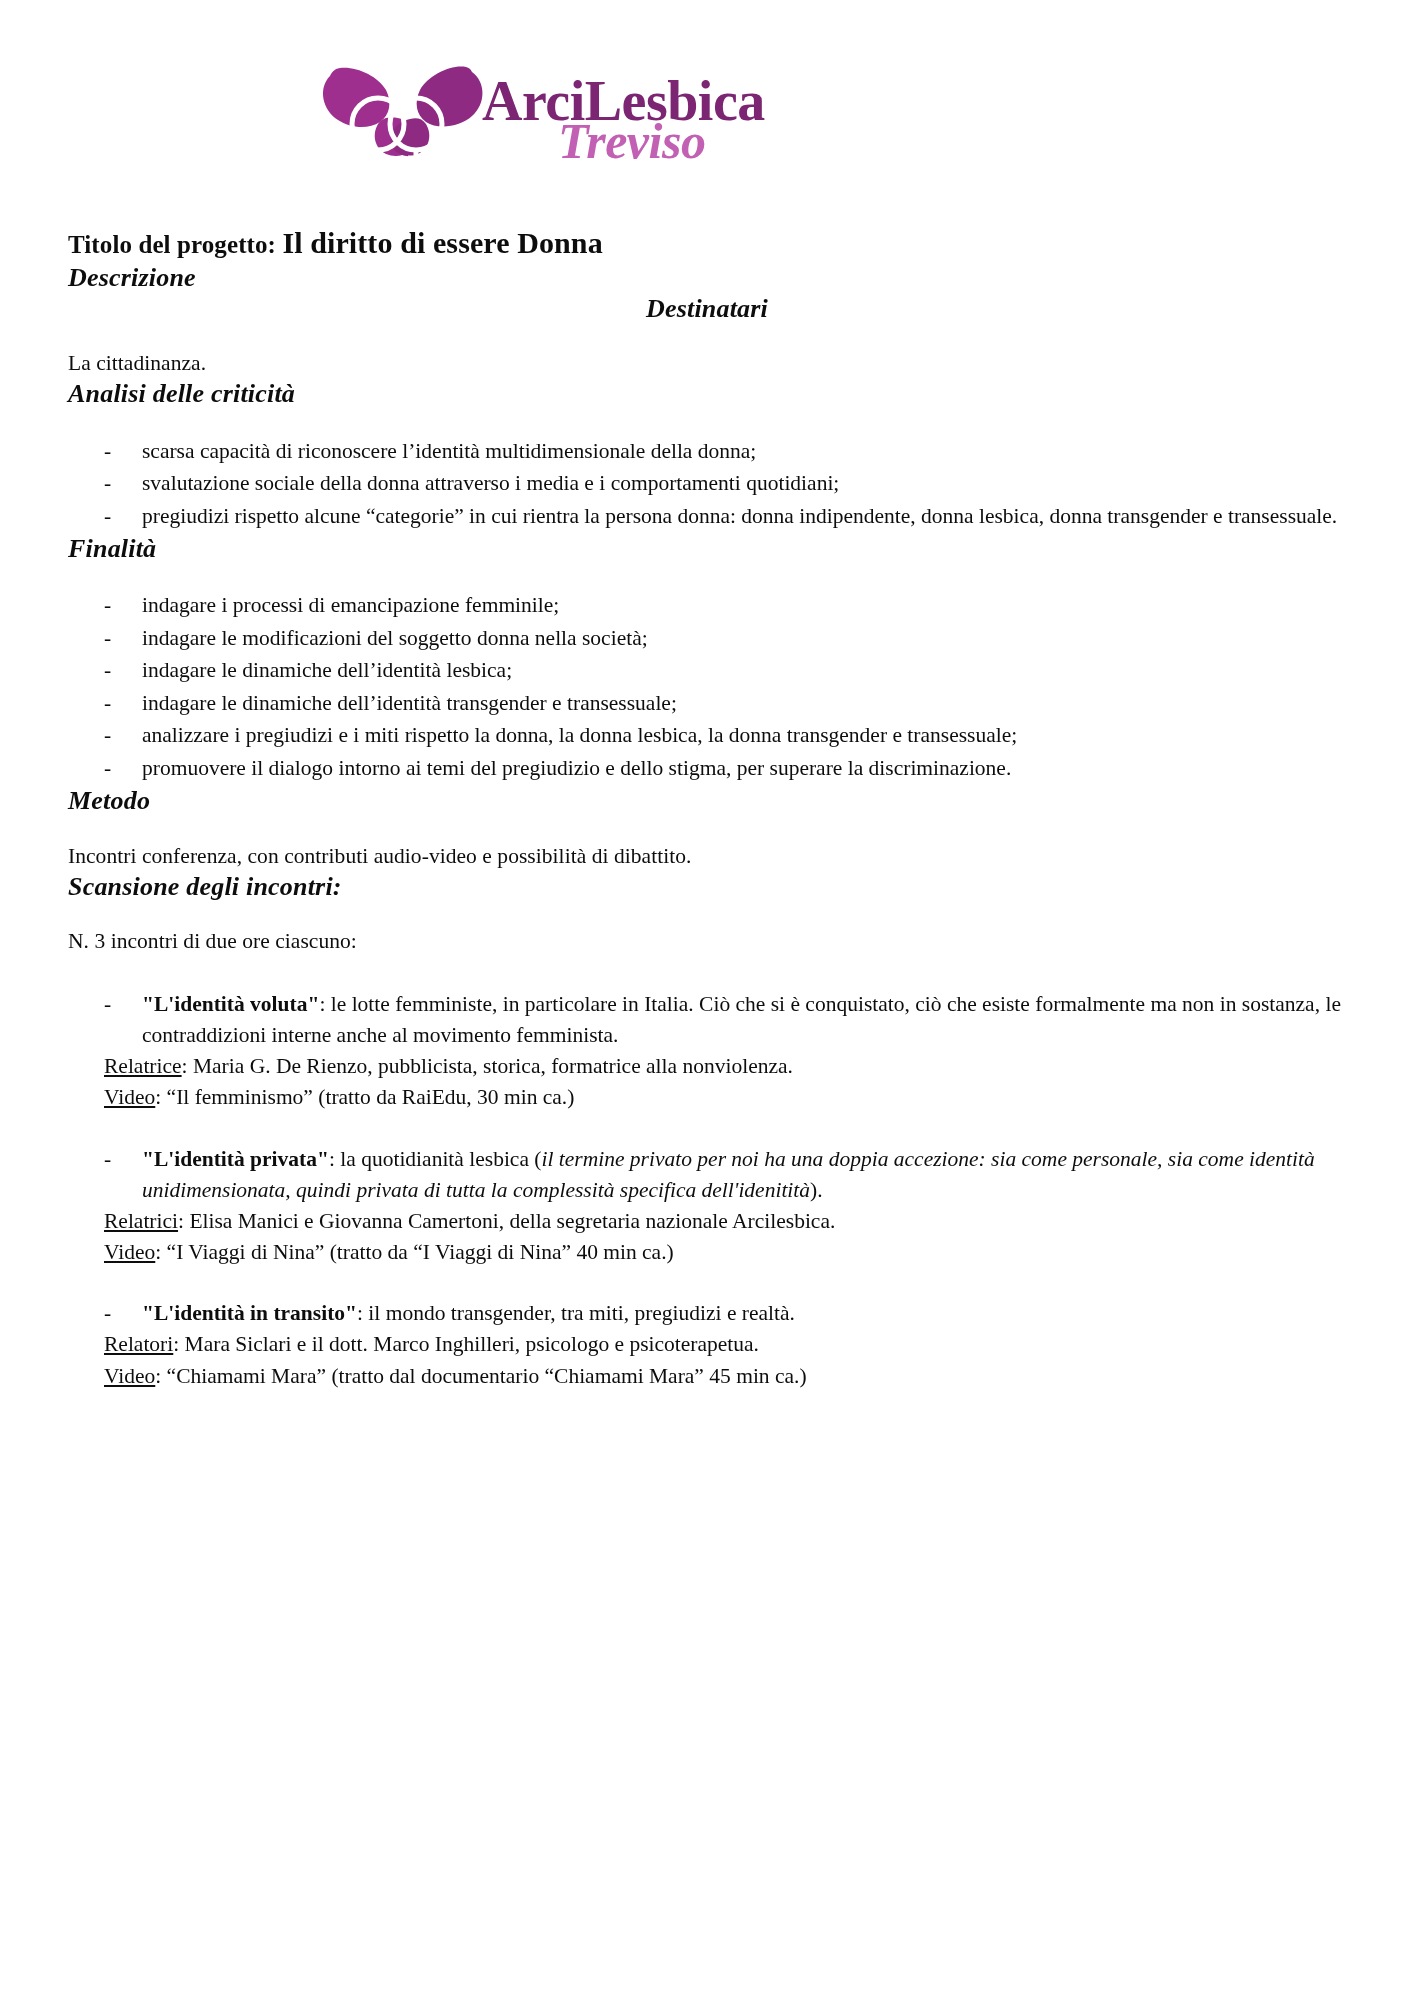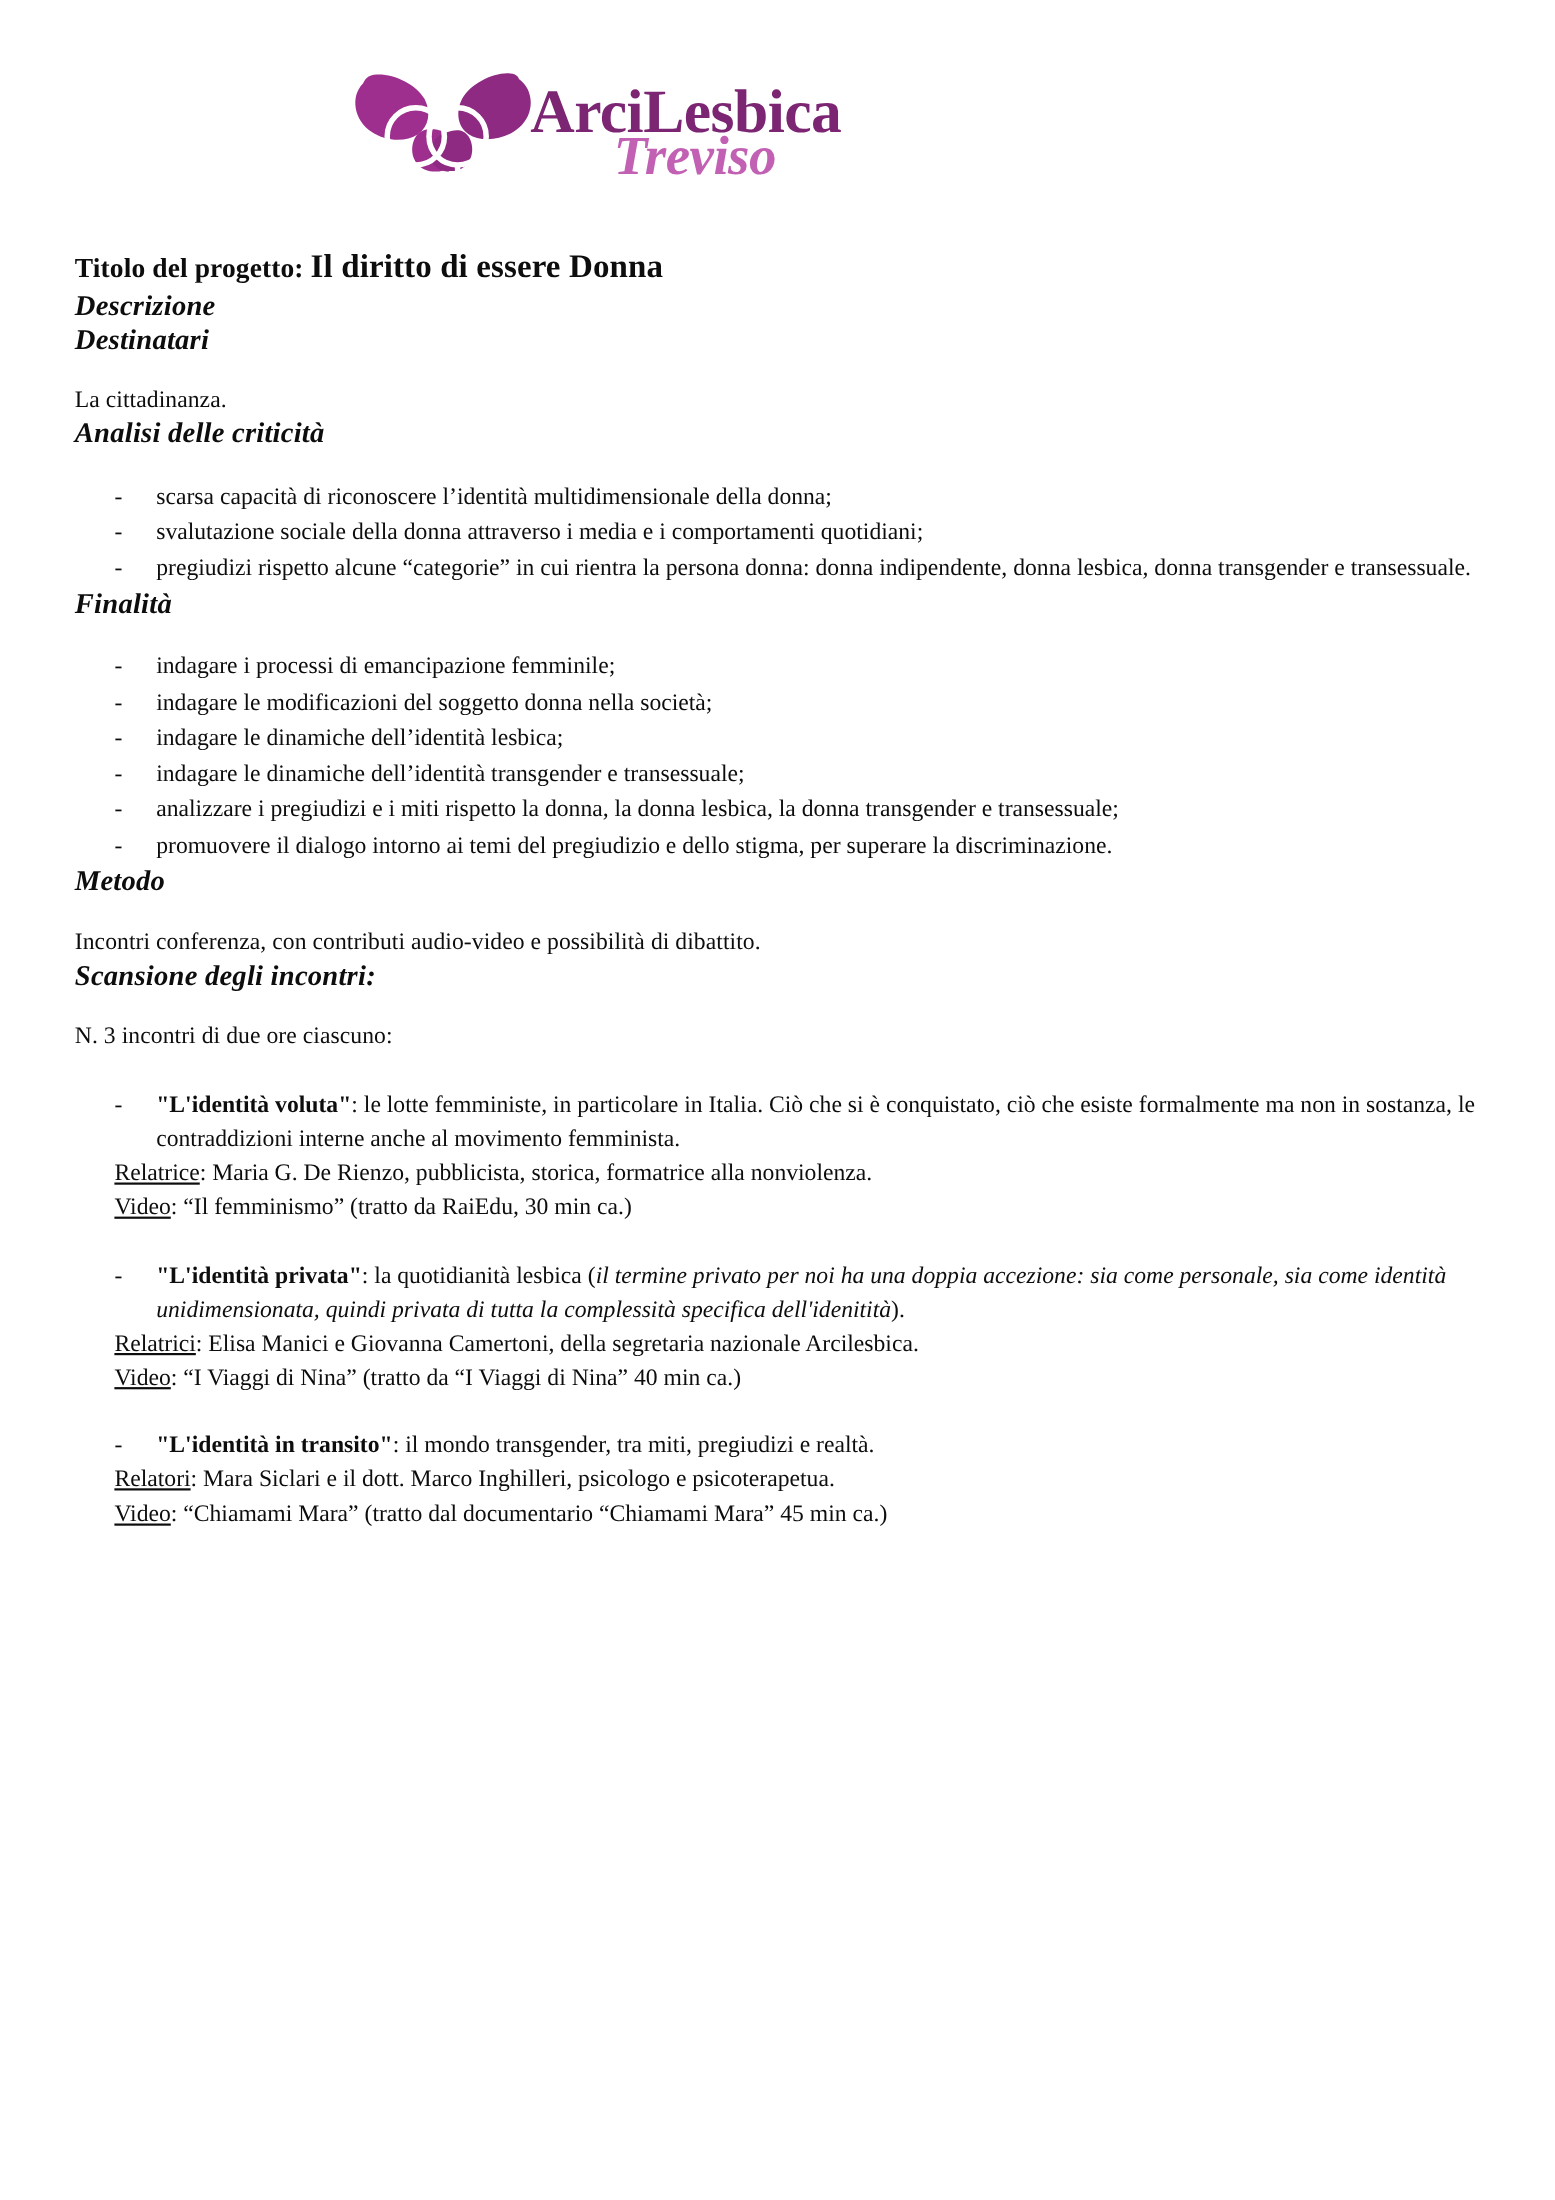--- a/index.html
+++ b/index.html
@@ -51,21 +51,21 @@
 
   h2.section {
     font-size: 26px;
     font-weight: bold;
     margin: 0;
     line-height: 1.2;
     letter-spacing: 0.2px;
     font-style: italic;
   }
   .sec-descrizione { margin-top: 58px; }
-  .sec-destinatari { margin-top: 44px; font-size: 24px;}
+  .sec-destinatari { margin-top: 44px; font-size: 24px; text-align: center;}
   .sec-analisi     { margin-top: 42px; font-size: 24px;}
   .sec-finalita    { margin-top: 44px; font-size: 24px;}
   .sec-metodo      { margin-top: 44px; font-size: 24px;}
   .sec-scansione   { margin-top: 46px; font-size: 24px;}
   .sec-scansione .colon { font-weight: bold; }
 
   p.body-text {
     font-size: 21.5px;
     line-height: 1.42;
     margin: 22px 0 0 0;

